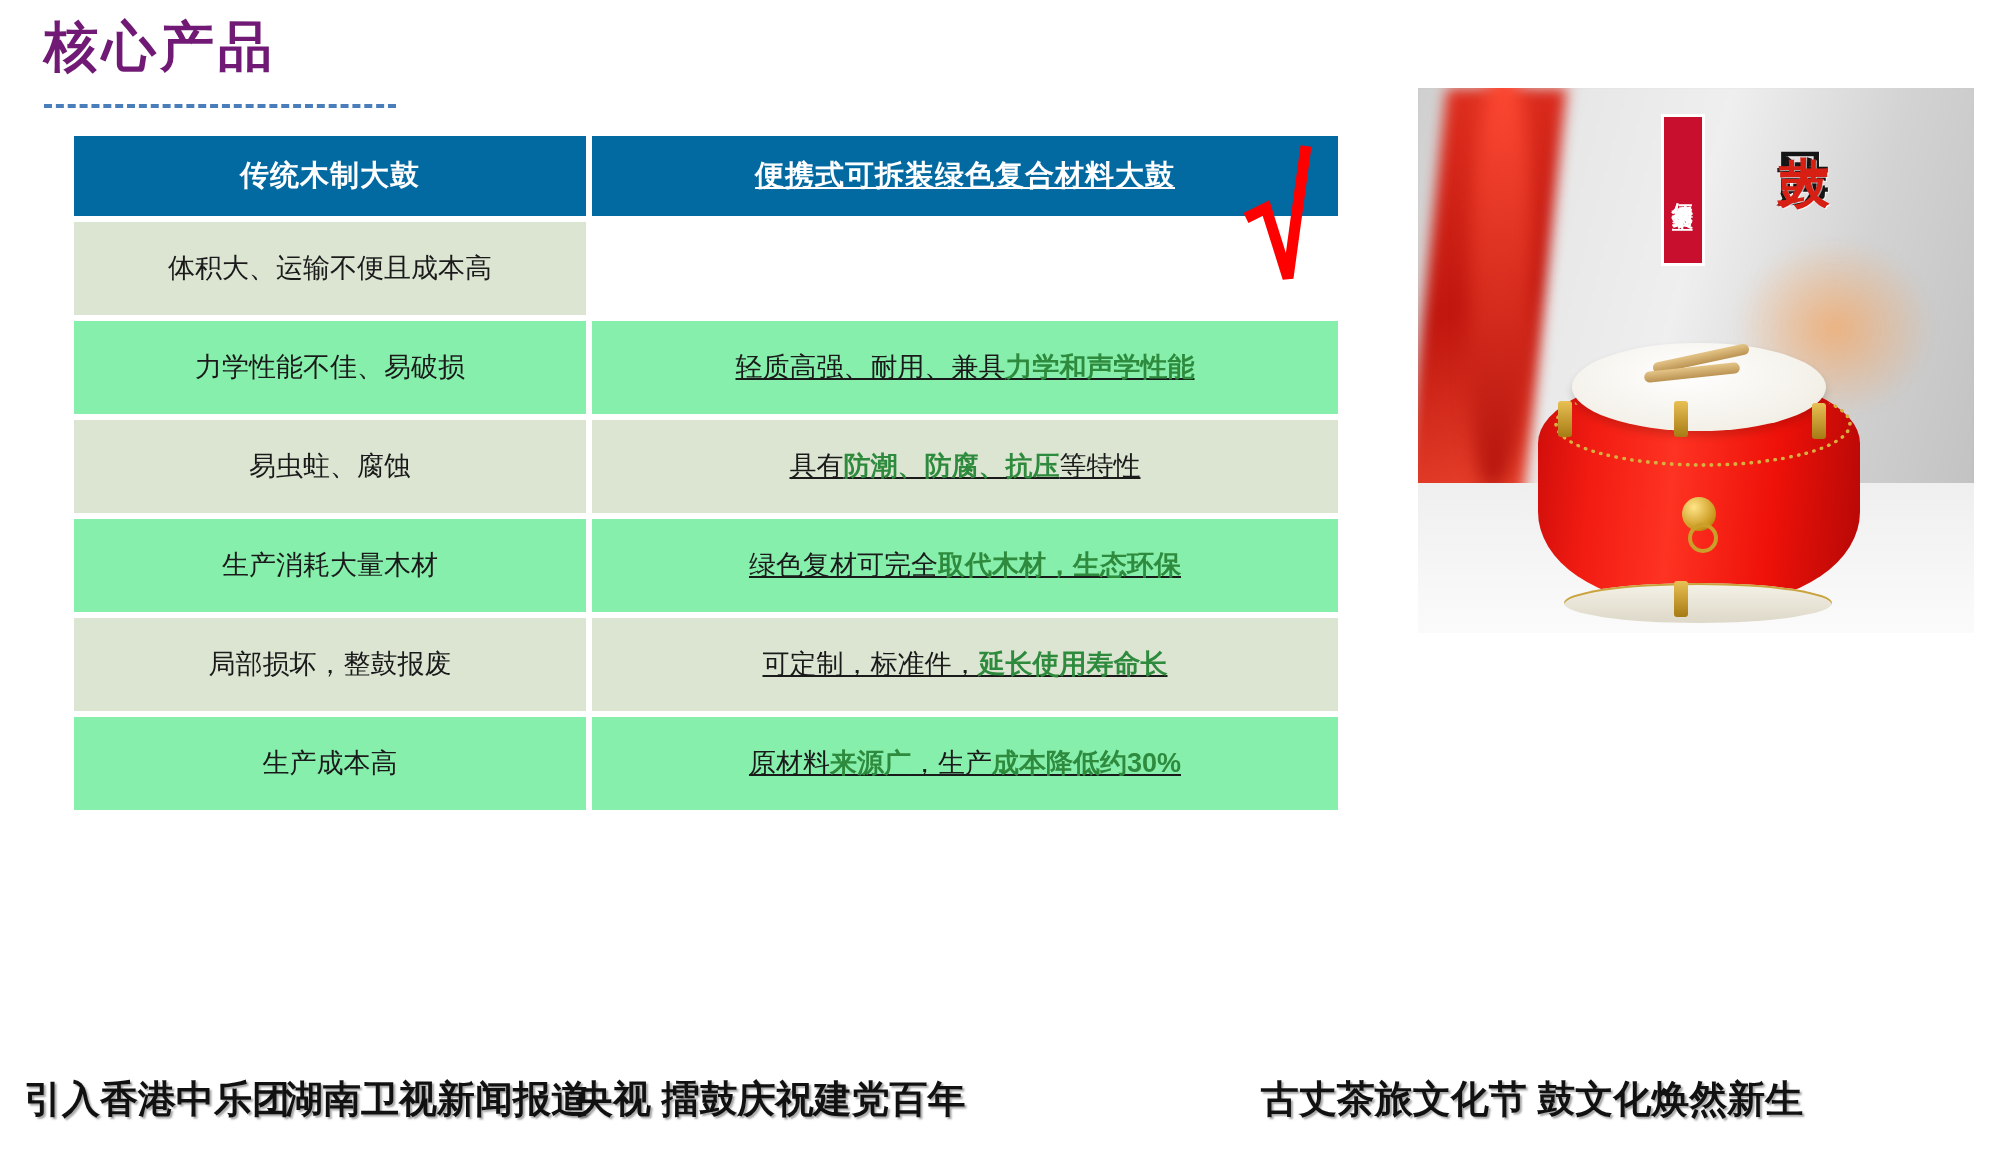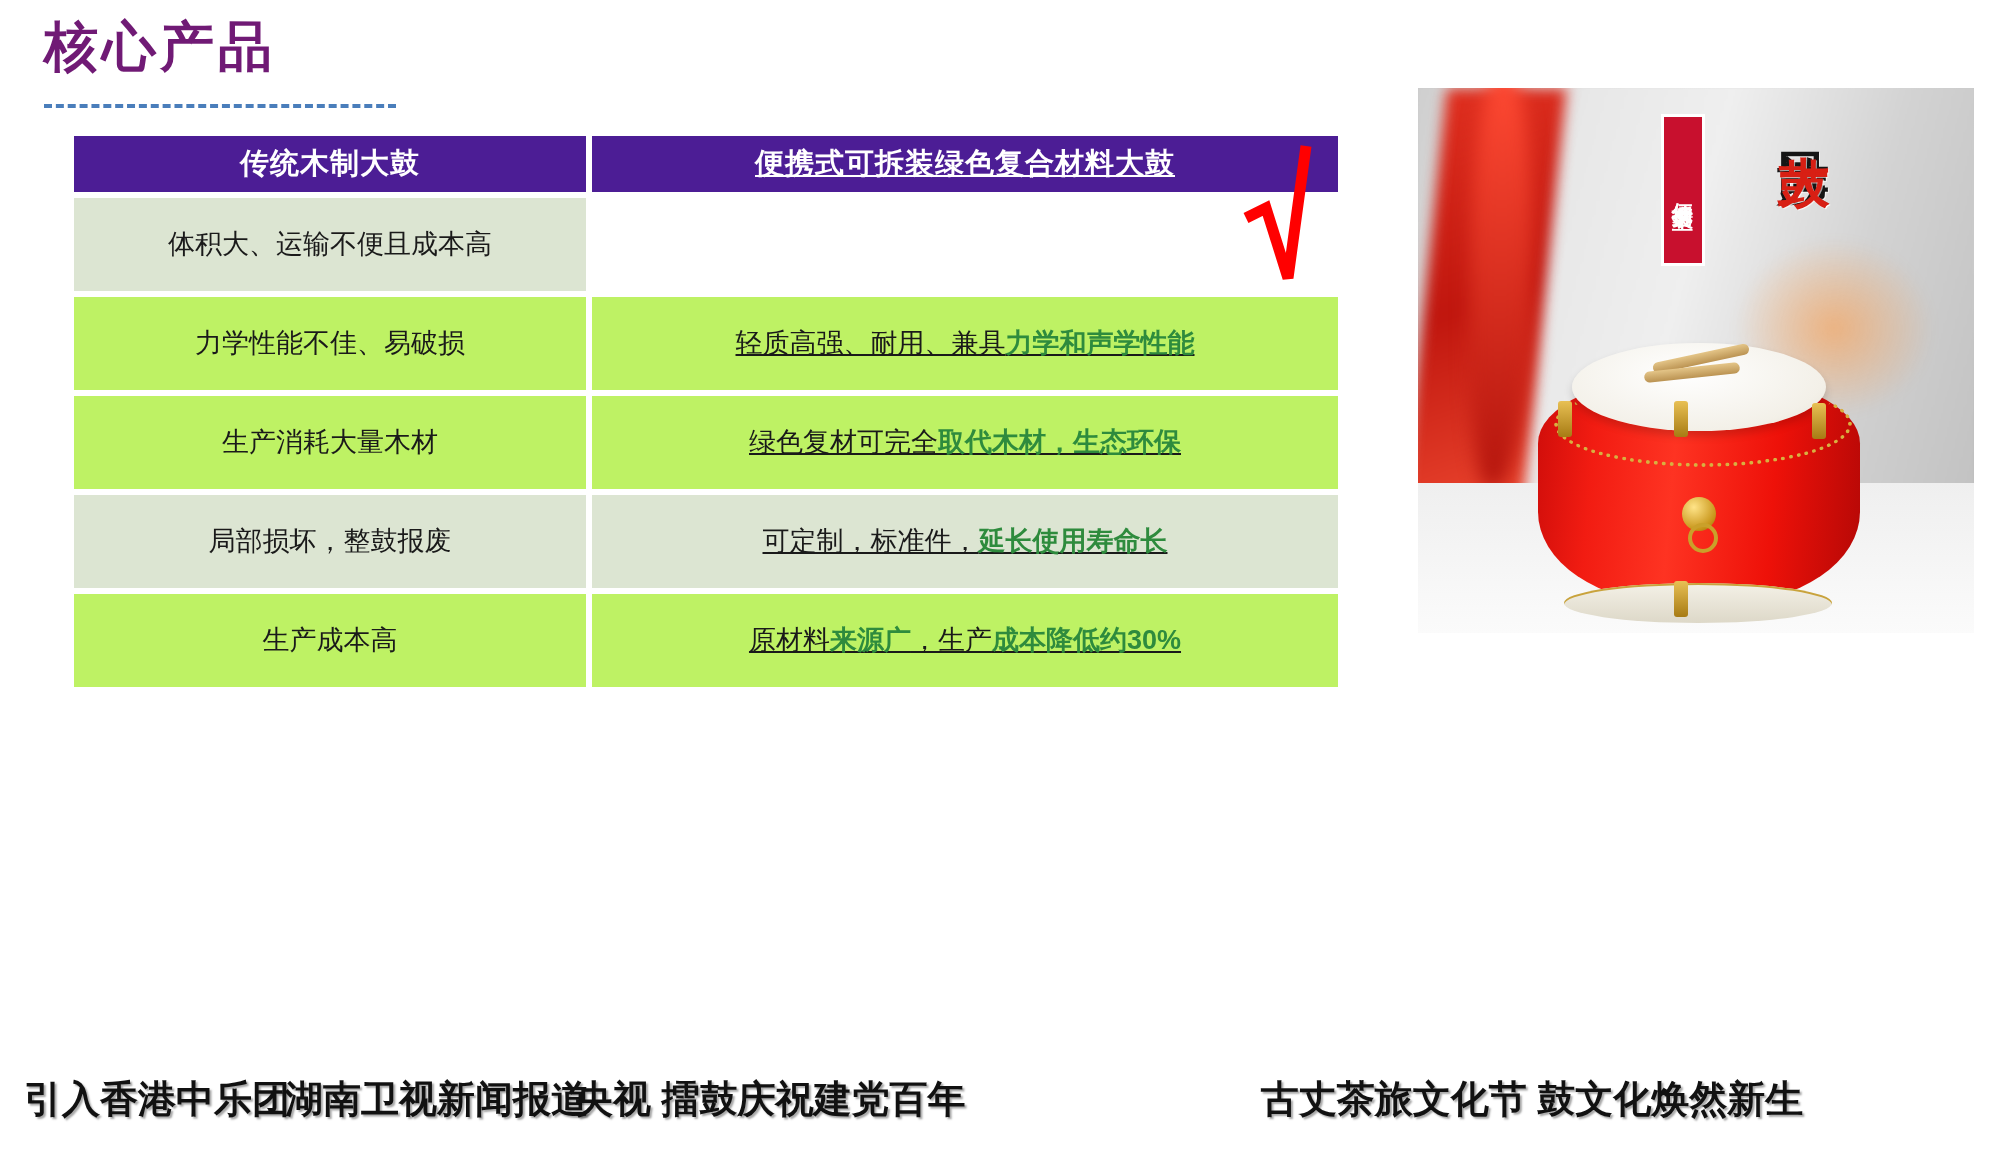--- a/index.html
+++ b/index.html
@@ -33,29 +33,29 @@
   .tcell{
     box-sizing:border-box;
     display:flex;align-items:center;justify-content:center;
     text-align:center;
     padding:6px 10px;
   }
   .tcell.left{width:512px;}
   .tcell.right{width:746px;text-decoration:underline;}
 
   .head-row .tcell{
-    background:#4c1d95;
-    height:56px;
+    background:#0369a1;
+    height:80px;
     color:#ffffff;font-weight:bold;font-size:29px;letter-spacing:1px;
   }
 
   .body-row{height:93px;border-radius:6px;}
   .body-row .tcell{height:93px;font-size:27px;color:#1a1a1a;line-height:1.25;}
   .band-a .tcell{background:#dce5d2;}
-  .band-b .tcell{background:#bef264;}
+  .band-b .tcell{background:#86efac;}
   .hl{color:#2e8b3d;font-weight:bold;}
   .cellline{white-space:nowrap;}
 
   
   #check-mark{
     position:absolute;left:1238px;top:136px;width:100px;height:150px;
     pointer-events:none;
   }
 
   
@@ -189,20 +189,26 @@
     <div class="tcell left">体积大、运输不便且成本高</div>
   </div>
 
   <div class="trow body-row band-b">
     <div class="tcell left">力学性能不佳、易破损</div>
     <div class="tcell right">
         <span class="cellline"><span>轻质高强、耐用、兼具</span><span class="hl">力学和声学性能</span></span>
       </div>
   </div>
 
+  <div class="trow body-row band-a">
+    <div class="tcell left">易虫蛀、腐蚀</div>
+    <div class="tcell right">
+        <span class="cellline"><span>具有</span><span class="hl">防潮、防腐、抗压</span><span>等特性</span></span>
+      </div>
+  </div>
 
   <div class="trow body-row band-b">
     <div class="tcell left">生产消耗大量木材</div>
     <div class="tcell right">
         <span class="cellline"><span>绿色复材可完全</span><span class="hl">取代木材，生态环保</span></span>
       </div>
   </div>
 
   <div class="trow body-row band-a">
     <div class="tcell left">局部损坏，整鼓报废</div>

